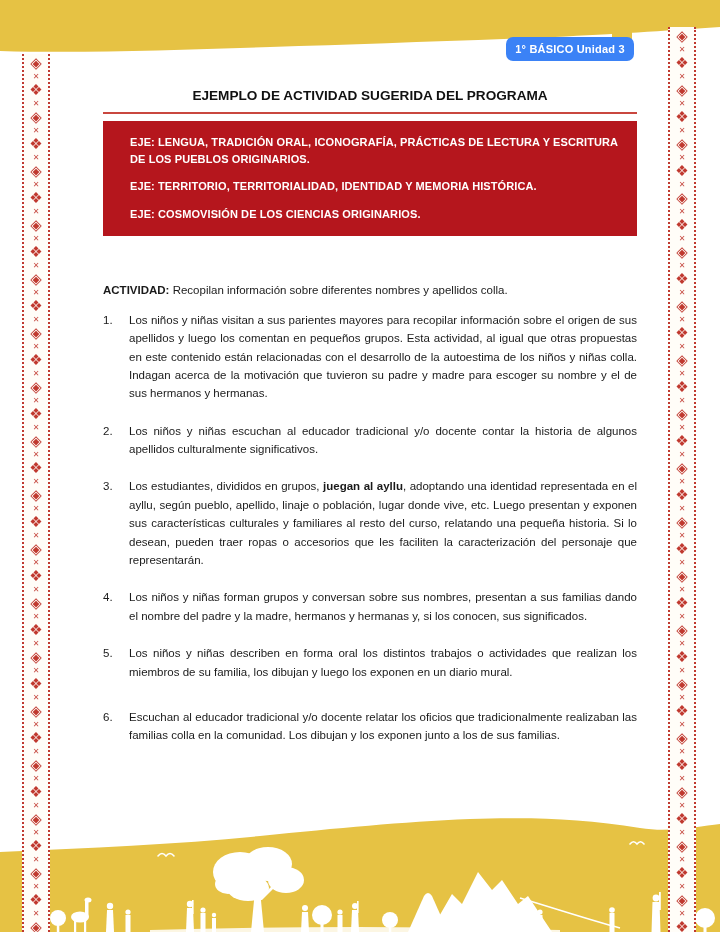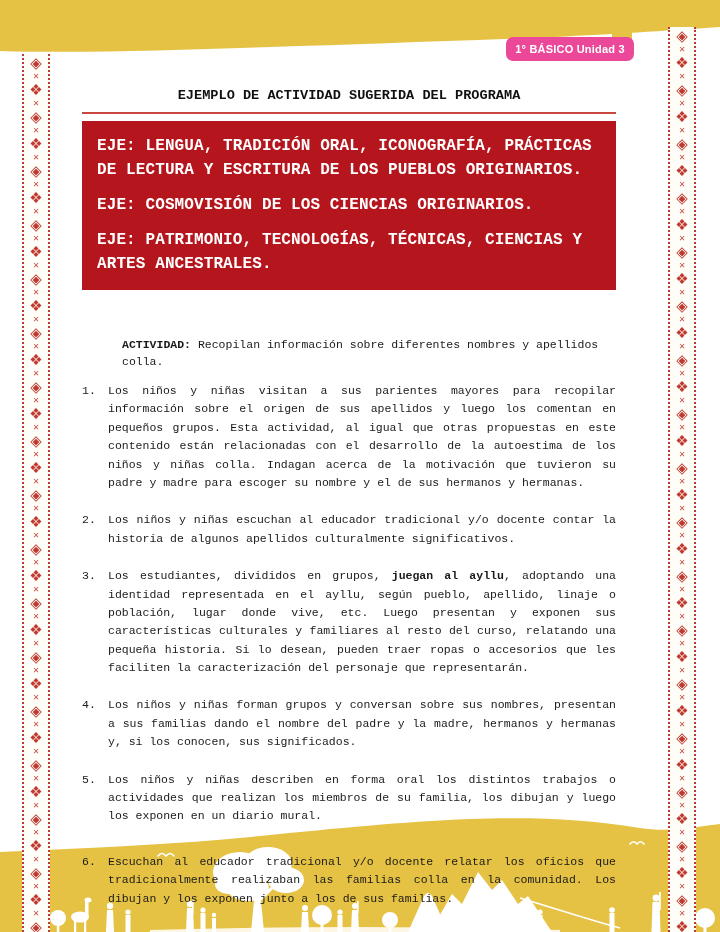--- a/index.html
+++ b/index.html
@@ -5,40 +5,40 @@
   html,body{margin:0;padding:0;}
   .page{
     position:relative; width:720px; height:932px; background:#ffffff;
     font-family:"Liberation Sans", sans-serif; color:#1a1a1a; overflow:hidden;
   }
   
   .top-band{position:absolute; top:0; left:0; z-index:2;}
   .badge-connector{position:absolute; left:612px; top:28px; width:20px; height:12px; background:#e6c244; z-index:2;}
   .unit-badge{
     position:absolute; left:506px; top:37px; width:128px; height:24px; z-index:3;
-    background:#ec4899; border-radius:7px; color:#ffffff; font-size:11px; font-weight:600;
+    background:#3b82f6; border-radius:7px; color:#ffffff; font-size:11px; font-weight:600;
     line-height:24px; text-align:center; letter-spacing:.2px;
   }
   
   .pattern-strip{
     position:absolute; width:28px; background:#fffdf8; z-index:2; box-sizing:border-box;
     border-left:2px dotted #c0392f; border-right:2px dotted #c0392f;
     overflow:hidden; text-align:center; color:#c0392f;
   }
   .strip-left{left:22px; top:54px; height:878px;}
   .strip-right{left:668px; top:27px; height:905px;}
   .motif-big{display:block; font-size:15px; line-height:18px;}
   .motif-small{display:block; font-size:8px; line-height:9px; opacity:.9;}
   
-  .content{position:absolute; left:82px; top:88px; width:534px; z-index:3;font-family:Liberation Mono, monospace;}
+  .content{position:absolute; left:103px; top:88px; width:534px; z-index:3;}
   .page-title{font-size:13.6px; font-weight:bold; text-align:center; color:#111; margin:0;}
   .red-rule{height:2px; background:#c9473f; margin-top:9px;}
   .eje-box{margin-top:7px; background:#b5161d; padding:13px 15px 3px 15px;}
-  .eje-box p{margin:0 0 11px 0; color:#ffffff; font-weight:bold; font-size:16px; line-height:1.5; letter-spacing:.1px;}
-  .activity-paragraph{margin-top:46px; font-size:11.5px; line-height:1.5;margin-left:40px;}
+  .eje-box p{margin:0 0 11px 12px; color:#ffffff; font-weight:bold; font-size:11px; line-height:1.5; letter-spacing:.1px;}
+  .activity-paragraph{margin-top:46px; font-size:11.5px; line-height:1.5;}
   .examples-label{margin-top:17px; font-size:11.5px;}
   .example-list{margin:4px 0 0 0; padding:0; list-style:none;}
   .example-list li{display:flex; margin-bottom:19px; font-size:11.5px; line-height:1.6;}
   .example-list li:last-child{margin-top:27px;}
   .item-number{width:26px; flex:none;}
   .item-text{flex:1; text-align:justify;}
   
   .footer-art{position:absolute; left:0; bottom:0; z-index:1;}
 </style>
 </head>
@@ -293,22 +293,22 @@
 
     <path fill="#ffffff" opacity="0.85" d="M150 148 Q360 142 560 148 L560 150 L150 150 Z"></path>
   </svg>
 
   <div class="content">
     <h1 class="page-title">EJEMPLO DE ACTIVIDAD SUGERIDA DEL PROGRAMA</h1>
     <div class="red-rule"></div>
 
     <div class="eje-box">
         <p>EJE: LENGUA, TRADICIÓN ORAL, ICONOGRAFÍA, PRÁCTICAS DE LECTURA Y ESCRITURA DE LOS PUEBLOS ORIGINARIOS.</p>
+        <p>EJE: TERRITORIO, TERRITORIALIDAD, IDENTIDAD Y MEMORIA HISTÓRICA.</p>
         <p>EJE: COSMOVISIÓN DE LOS CIENCIAS ORIGINARIOS.</p>
-        <p>EJE: PATRIMONIO, TECNOLOGÍAS, TÉCNICAS, CIENCIAS Y ARTES ANCESTRALES.</p>
       </div>
 
     <p class="activity-paragraph"><b>ACTIVIDAD:</b><span> Recopilan información sobre diferentes nombres y apellidos colla.</span></p>
 
 
     <ol class="example-list">
         <li>
           <span class="item-number">1.</span>
           <span class="item-text"><span>Los niños y niñas visitan a sus parientes mayores para recopilar información sobre el origen de sus apellidos y luego los comentan en pequeños grupos. Esta actividad, al igual que otras propuestas en este contenido están relacionadas con el desarrollo de la autoestima de los niños y niñas colla. Indagan acerca de la motivación que tuvieron su padre y madre para escoger su nombre y el de sus hermanos y hermanas.</span></span>
         </li>

